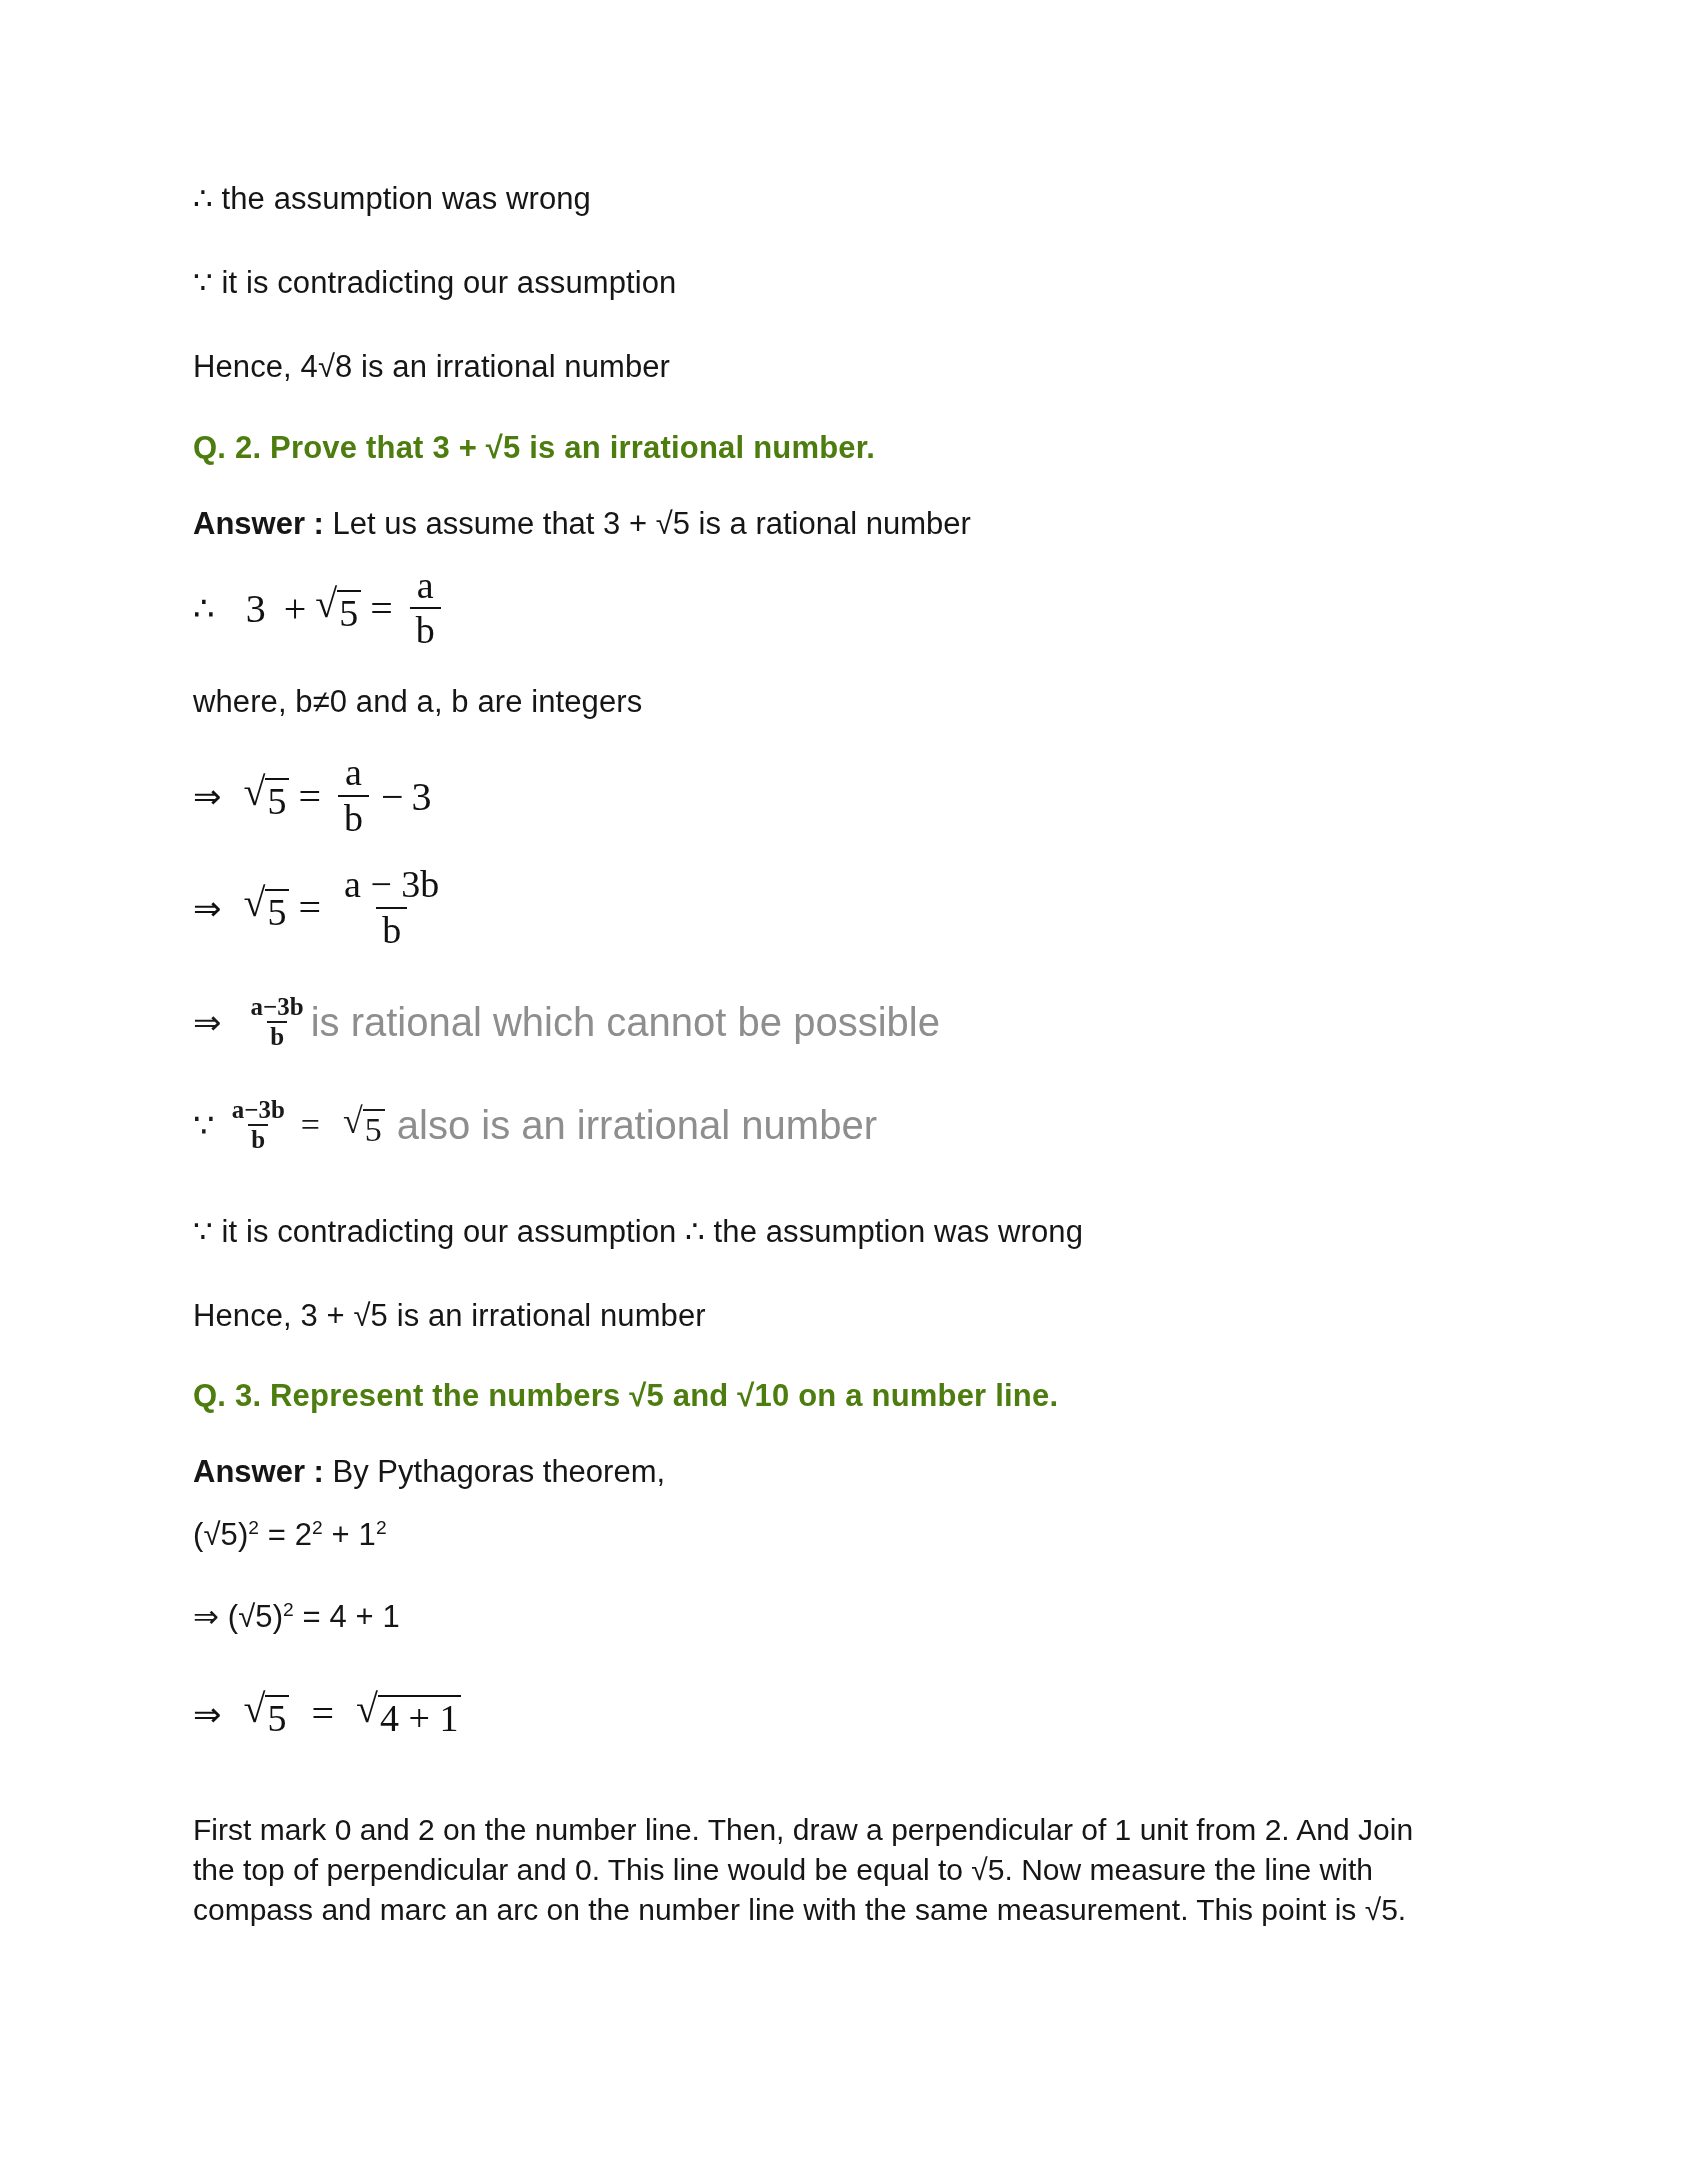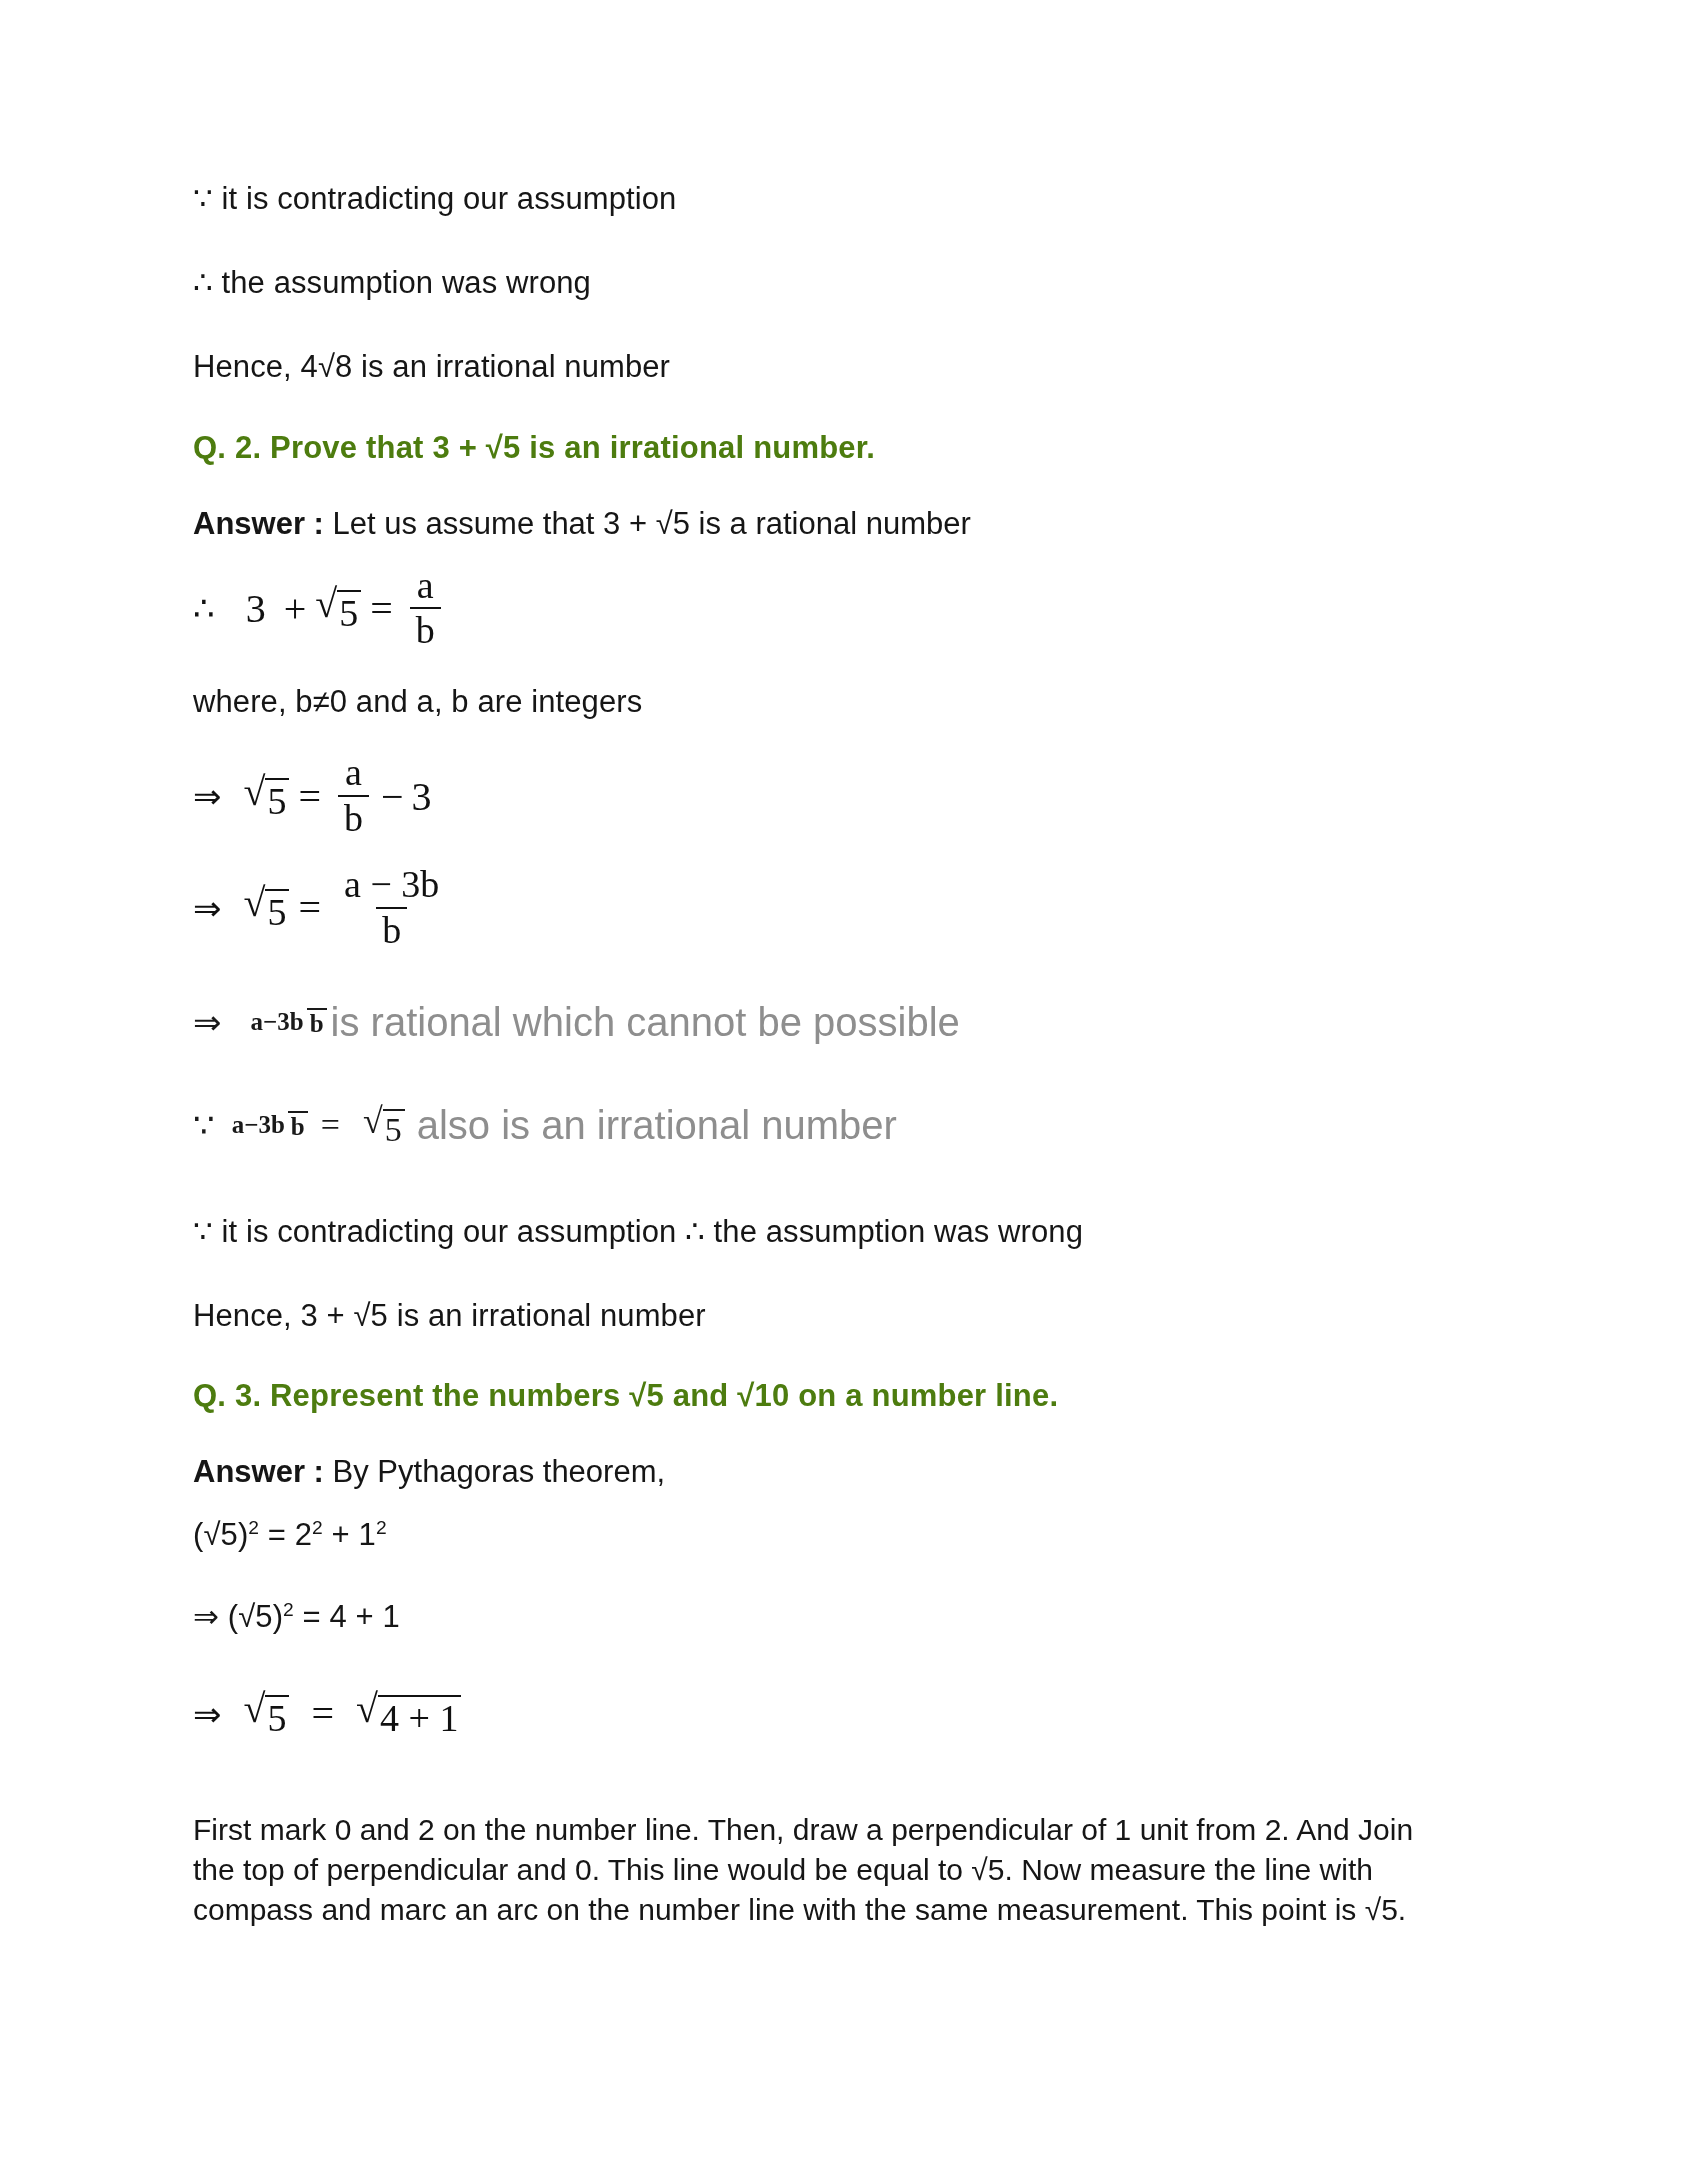--- a/index.html
+++ b/index.html
@@ -109,21 +109,21 @@
     padding: 2px 6px 0 6px;
     font-size: 38px;
     line-height: 1.05;
   }
 
   
   .eq.grey { color: #8a8a8a; }
   .eq.grey .sym-dark { color: #1a1a1a; }
   .eq-small-frac {
     display: inline-flex;
-    flex-direction: row;
+    flex-direction: column;
     align-items: center;
     font-family: "Liberation Serif", serif;
     font-weight: bold;
     color: #1a1a1a;
     margin: 0 4px;
   }
   .eq-small-frac .num {
     font-size: 25px;
     padding: 0 3px 1px 3px;
     line-height: 1.05;
@@ -147,23 +147,23 @@
     margin: 0;
     width: 1257px;
   }
 </style>
 </head>
 <body>
 
 <div class="page">
   <div class="content">
 
+    <p class="line">∴ the assumption was wrong</p>
+
     <p class="line">∵ it is contradicting our assumption</p>
-
-    <p class="line">∴ the assumption was wrong</p>
 
     <p class="line">Hence, 4√8 is an irrational number</p>
 
     <p class="qhead">Q. 2. Prove that 3 + √5 is an irrational number.</p>
 
     <p class="ans">
       <b>Answer :</b>
       <span>Let us assume that 3 + √5 is a rational number</span>
     </p>
 

